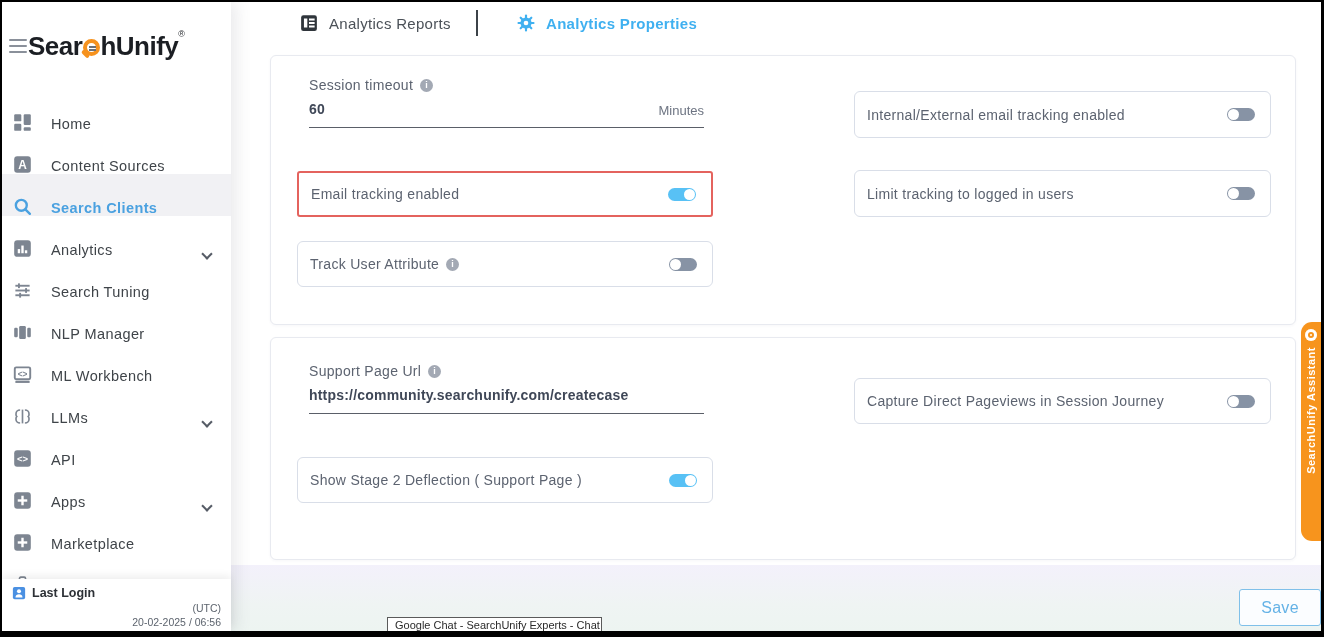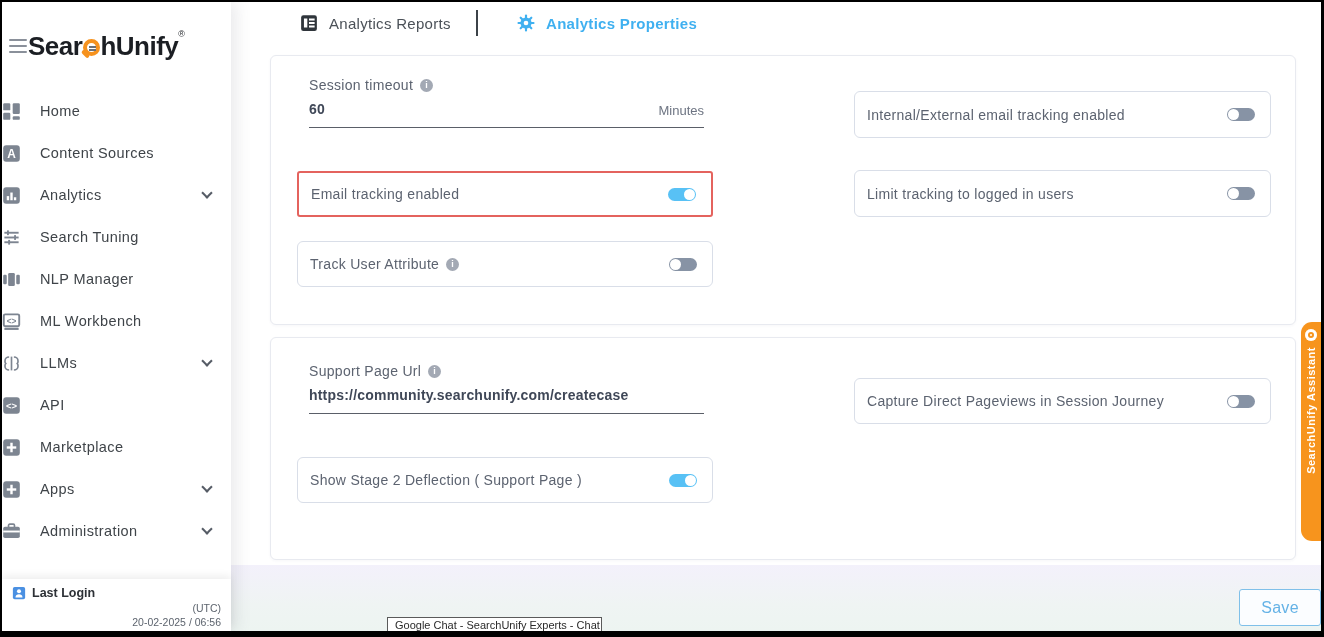--- a/index.html
+++ b/index.html
@@ -15,21 +15,21 @@
   .logo { position:absolute; left:26px; top:27px; font-size:26px; font-weight:600; color:#1b1e23;
           letter-spacing:-0.5px; white-space:nowrap; }
   .logo .mag { display:inline-block; position:relative; width:17px; height:17px; border:4px solid #f6921e;
                border-radius:50%; margin:0 0px 0 1px; vertical-align:-1px; }
   .logo .mag i { position:absolute; left:2px; top:3px; width:7px; height:1.5px; background:#6a6f77;
                  box-shadow:0 3px 0 #6a6f77; }
   .logo .mag:after { content:""; position:absolute; left:-6px; bottom:-4px; width:9px; height:4px;
                      background:#f6921e; transform:rotate(45deg); border-radius:2px; }
   .logo sup { font-size:9px; font-weight:400; vertical-align:18px; }
   .nav { position:absolute; left:0; top:88px; width:100%; }
-  .nav-item { display:flex; align-items:center; height:42px; cursor:pointer; }
+  .nav-item { display:flex; align-items:flex-end; height:42px; padding-left:11px; cursor:pointer; }
   .nav-item.active { background:#f1f1f4; }
   .nav-icon { width:19px; height:19px; flex:0 0 19px; display:flex; align-items:center; }
   .nav-icon svg { width:19px; height:19px; }
   .nav-label { margin-left:19px; font-size:14.5px; color:#3f4449; letter-spacing:.4px; }
   .nav-item.active .nav-label { color:#4aa1e0; font-weight:bold; }
   .chev { width:8px; height:8px; border-right:2px solid #565c66; border-bottom:2px solid #565c66;
           transform:rotate(45deg); margin-left:auto; margin-right:20px; margin-top:-4px; }
   .last-login { position:absolute; left:0; bottom:0; width:100%; height:52px; background:#fff;
                 box-shadow:0 -3px 8px rgba(0,0,0,.07); padding:7px 10px 0 10px; z-index:6; }
   .ll-row { display:flex; align-items:center; gap:6px; }
@@ -122,20 +122,30 @@
           <div class="nav-item">
       <span class="nav-icon">
               <svg viewBox="0 0 16 16">
                 <rect x="1" y="1" width="14" height="14" rx="2.5" fill="#7d8591"></rect>
                 <text x="8" y="12" font-size="10" fill="#fff" text-anchor="middle" font-weight="bold" font-family="sans-serif">A</text>
               </svg>
             </span>
       <span class="nav-label">Content Sources</span>
 
     </div>
+          <div class="nav-item active">
+      <span class="nav-icon">
+              <svg viewBox="0 0 16 16">
+                <circle cx="7" cy="7" r="4.6" fill="none" stroke="#4aa1e0" stroke-width="2"></circle>
+                <line x1="10.6" y1="10.6" x2="14.2" y2="14.2" stroke="#4aa1e0" stroke-width="2" stroke-linecap="round"></line>
+              </svg>
+            </span>
+      <span class="nav-label">Search Clients</span>
+
+    </div>
           <div class="nav-item">
       <span class="nav-icon">
               <svg viewBox="0 0 16 16">
                 <rect x="1" y="1" width="14" height="14" rx="2.5" fill="#7d8591"></rect>
                 <rect x="4" y="8.5" width="2" height="3.5" fill="#fff"></rect>
                 <rect x="7" y="5.5" width="2" height="6.5" fill="#fff"></rect>
                 <rect x="10" y="9.5" width="2" height="2.5" fill="#fff"></rect>
               </svg>
             </span>
       <span class="nav-label">Analytics</span>
@@ -199,33 +209,33 @@
 
     </div>
           <div class="nav-item">
       <span class="nav-icon">
               <svg viewBox="0 0 16 16">
                 <rect x="1" y="1" width="14" height="14" rx="2.5" fill="#7d8591"></rect>
                 <rect x="7" y="4" width="2" height="8" fill="#fff"></rect>
                 <rect x="4" y="7" width="8" height="2" fill="#fff"></rect>
               </svg>
             </span>
-      <span class="nav-label">Marketplace</span>
-
+      <span class="nav-label">Apps</span>
+      <span class="chev"></span>
     </div>
           <div class="nav-item">
       <span class="nav-icon">
               <svg viewBox="0 0 16 16">
                 <rect x="1" y="1" width="14" height="14" rx="2.5" fill="#7d8591"></rect>
                 <rect x="7" y="4" width="2" height="8" fill="#fff"></rect>
                 <rect x="4" y="7" width="8" height="2" fill="#fff"></rect>
               </svg>
             </span>
-      <span class="nav-label">Apps</span>
-      <span class="chev"></span>
+      <span class="nav-label">Marketplace</span>
+
     </div>
           <div class="nav-item">
       <span class="nav-icon">
               <svg viewBox="0 0 16 16">
                 <rect x="5.5" y="1.8" width="5" height="4" rx="1" fill="none" stroke="#7d8591" stroke-width="1.4"></rect>
                 <rect x="1" y="4" width="14" height="9.5" rx="1.5" fill="#7d8591"></rect>
                 <rect x="1" y="7.2" width="14" height="1.6" fill="#fff"></rect>
               </svg>
             </span>
       <span class="nav-label">Administration</span>

